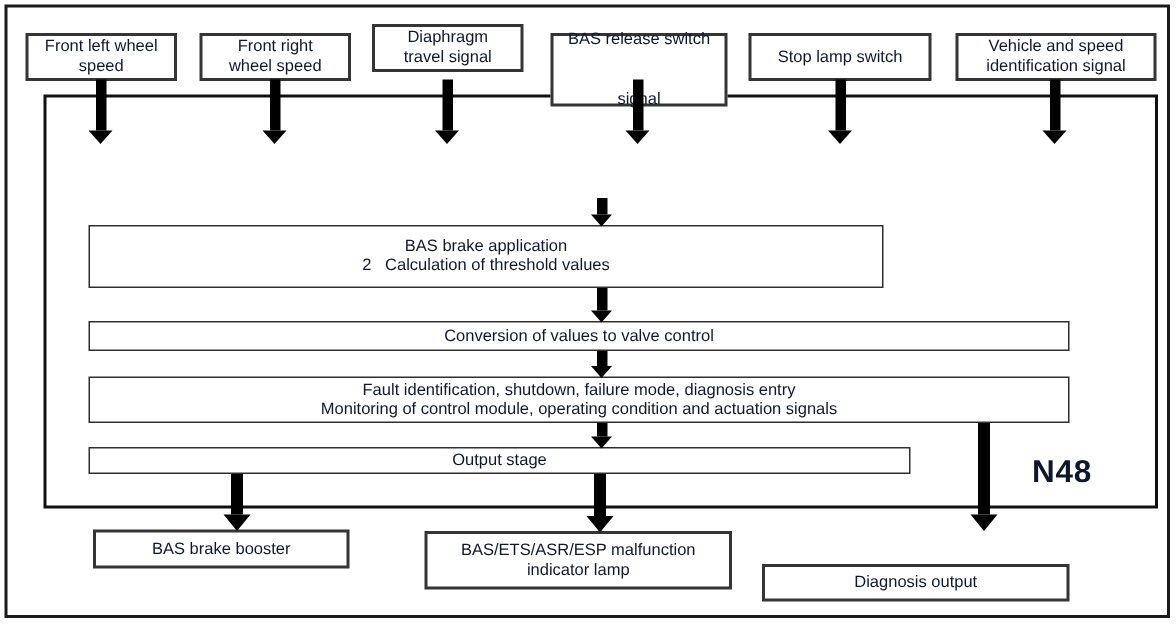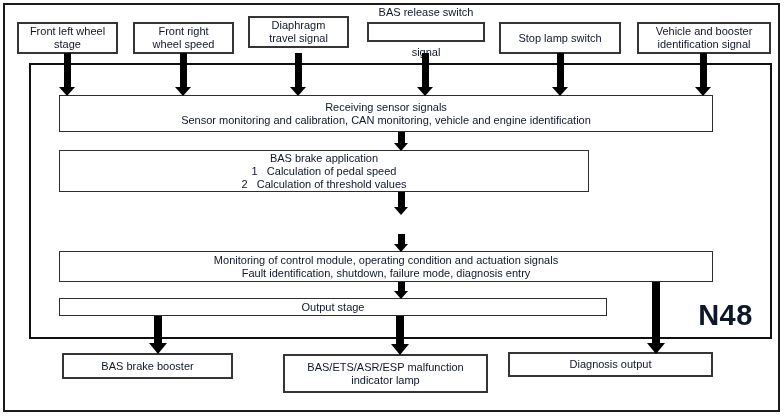--- a/index.html
+++ b/index.html
@@ -18,91 +18,89 @@
     background:#fff;font-size:11px;line-height:13px;
   }
   .io-box{border:2px solid #353535;}
   .proc-box{border:1px solid #2e2e2e;}
   .module-box{
     position:absolute;left:29px;top:63px;width:743px;height:276px;
     border:2px solid #101010;background:transparent;
   }
   .module-label{
     position:absolute;left:688px;top:303px;width:75px;
-    font-size:29px;font-weight:700;text-align:center;line-height:24px;
+    font-size:21px;font-weight:700;text-align:left;line-height:24px;
     letter-spacing:.5px;
   }
   .bl{white-space:pre-wrap;}
   .arrow{position:absolute;}
   .stem{position:absolute;background:#000;}
   .head{position:absolute;width:0;height:0;border-style:solid;border-color:#000 transparent transparent transparent;}
   
   .io-box,.proc-box{z-index:2;}
   .arrow{z-index:3;}
   .module-box{z-index:1;}
 </style>
 </head>
 <body>
 
 <div id="stage">
 
   <div class="outer-border"></div>
 
   <div class="box io-box" style="left:17px;top:22px;width:101px;height:32px;">
     <div class="bl">Front left wheel</div>
-    <div class="bl">stage</div>
+    <div class="bl">speed</div>
   </div>
   <div class="box io-box" style="left:133px;top:22px;width:101px;height:32px;text-align:right;">
     <div class="bl">Front right</div>
     <div class="bl">wheel speed</div>
   </div>
   <div class="box io-box" style="left:248px;top:16px;width:101px;height:32px;">
     <div class="bl">Diaphragm</div>
     <div class="bl">travel signal</div>
   </div>
-  <div class="box io-box" style="left:367px;top:22px;width:118px;height:20px;gap:27px;">
+  <div class="box io-box" style="left:367px;top:22px;width:118px;height:49px;gap:27px;">
     <div class="bl">BAS release switch</div>
     <div class="bl">signal</div>
   </div>
   <div class="box io-box" style="left:499px;top:22px;width:122px;height:32px;">
     <div class="bl">Stop lamp switch</div>
   </div>
   <div class="box io-box" style="left:637px;top:22px;width:134px;height:32px;">
-    <div class="bl">Vehicle and booster</div>
+    <div class="bl">Vehicle and speed</div>
     <div class="bl">identification signal</div>
   </div>
 
   <div class="module-box"></div>
   <div class="module-label">N48</div>
 
-  <div class="box proc-box" style="left:59px;top:95px;width:654px;height:37px;">
-    <div class="bl">Receiving sensor signals</div>
-    <div class="bl">Sensor monitoring and calibration, CAN monitoring, vehicle and engine identification</div>
-  </div>
   <div class="box proc-box" style="left:59px;top:150px;width:530px;height:42px;">
     <div class="bl">BAS brake application</div>
-    <div class="bl">1   Calculation of pedal speed</div>
     <div class="bl">2   Calculation of threshold values</div>
   </div>
+  <div class="box proc-box" style="left:59px;top:214px;width:654px;height:20px;">
+    <div class="bl">Conversion of values to valve control</div>
+  </div>
   <div class="box proc-box" style="left:59px;top:251px;width:654px;height:31px;">
+    <div class="bl">Fault identification, shutdown, failure mode, diagnosis entry</div>
     <div class="bl">Monitoring of control module, operating condition and actuation signals</div>
-    <div class="bl">Fault identification, shutdown, failure mode, diagnosis entry</div>
   </div>
   <div class="box proc-box" style="left:59px;top:298px;width:548px;height:18px;">
     <div class="bl">Output stage</div>
   </div>
 
   <div class="box io-box" style="left:62px;top:353px;width:171px;height:26px;">
     <div class="bl">BAS brake booster</div>
   </div>
   <div class="box io-box" style="left:283px;top:354px;width:205px;height:39px;">
     <div class="bl">BAS/ETS/ASR/ESP malfunction</div>
     <div class="bl">indicator lamp</div>
   </div>
-  <div class="box io-box" style="left:508px;top:352px;width:205px;height:25px;">
+  <div class="box io-box" style="left:508px;top:376px;width:205px;height:25px;">
     <div class="bl">Diagnosis output</div>
   </div>
 
   <div class="arrow">
     <div class="stem" style="left:64px;top:53px;width:7px;height:34px;"></div>
     <div class="head" style="left:59px;top:87px;border-width:9px 8.5px 0 8.5px;"></div>
   </div>
   <div class="arrow">
     <div class="stem" style="left:180px;top:53px;width:7px;height:34px;"></div>
     <div class="head" style="left:175px;top:87px;border-width:9px 8.5px 0 8.5px;"></div>

